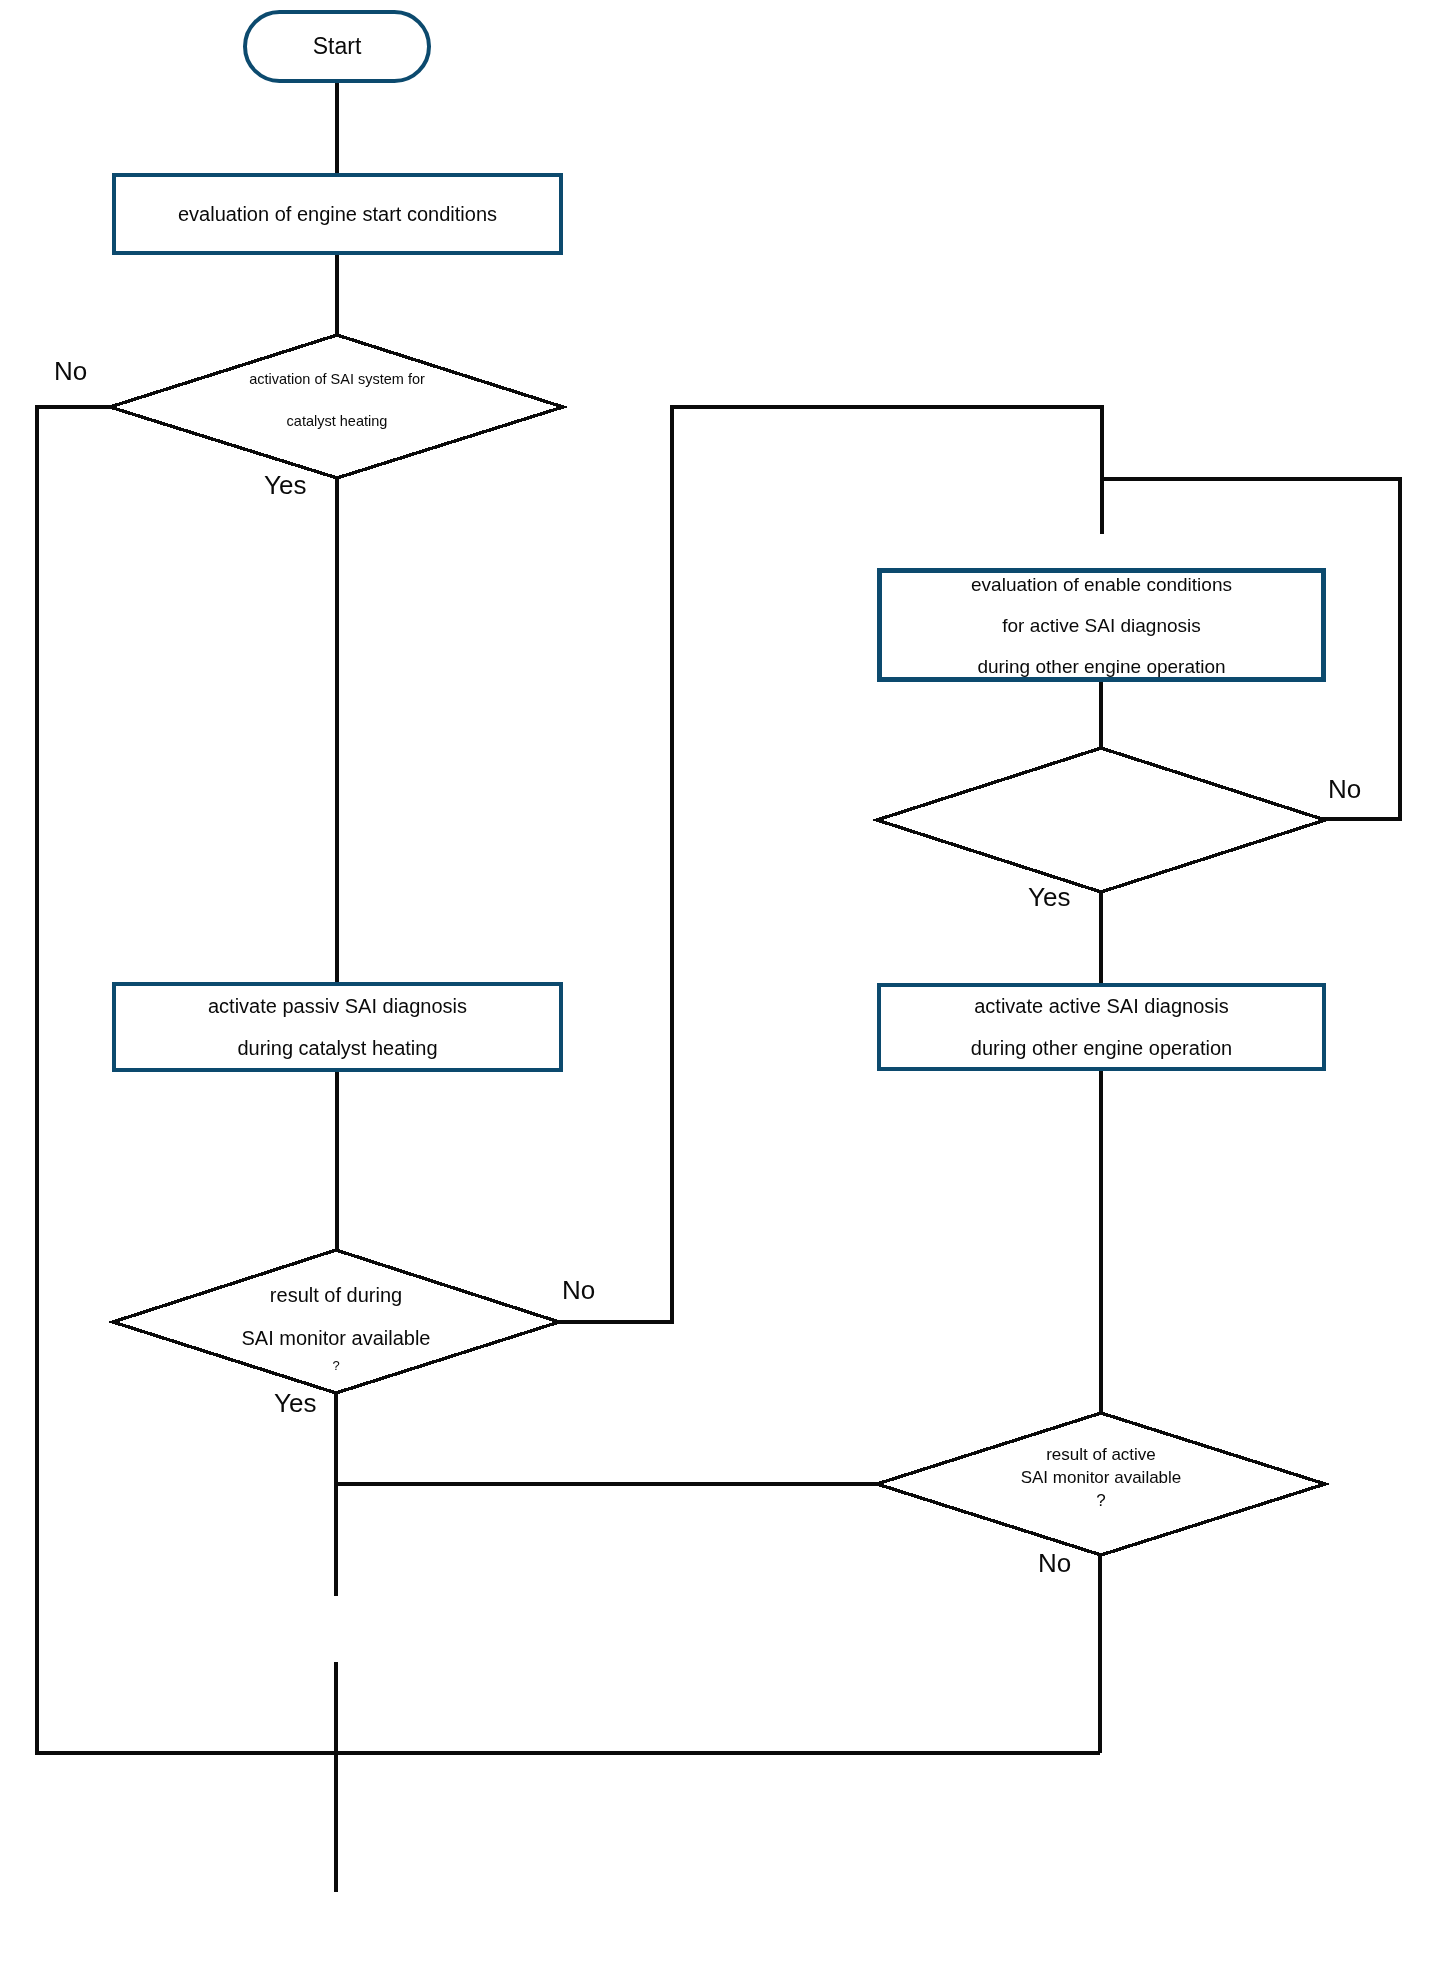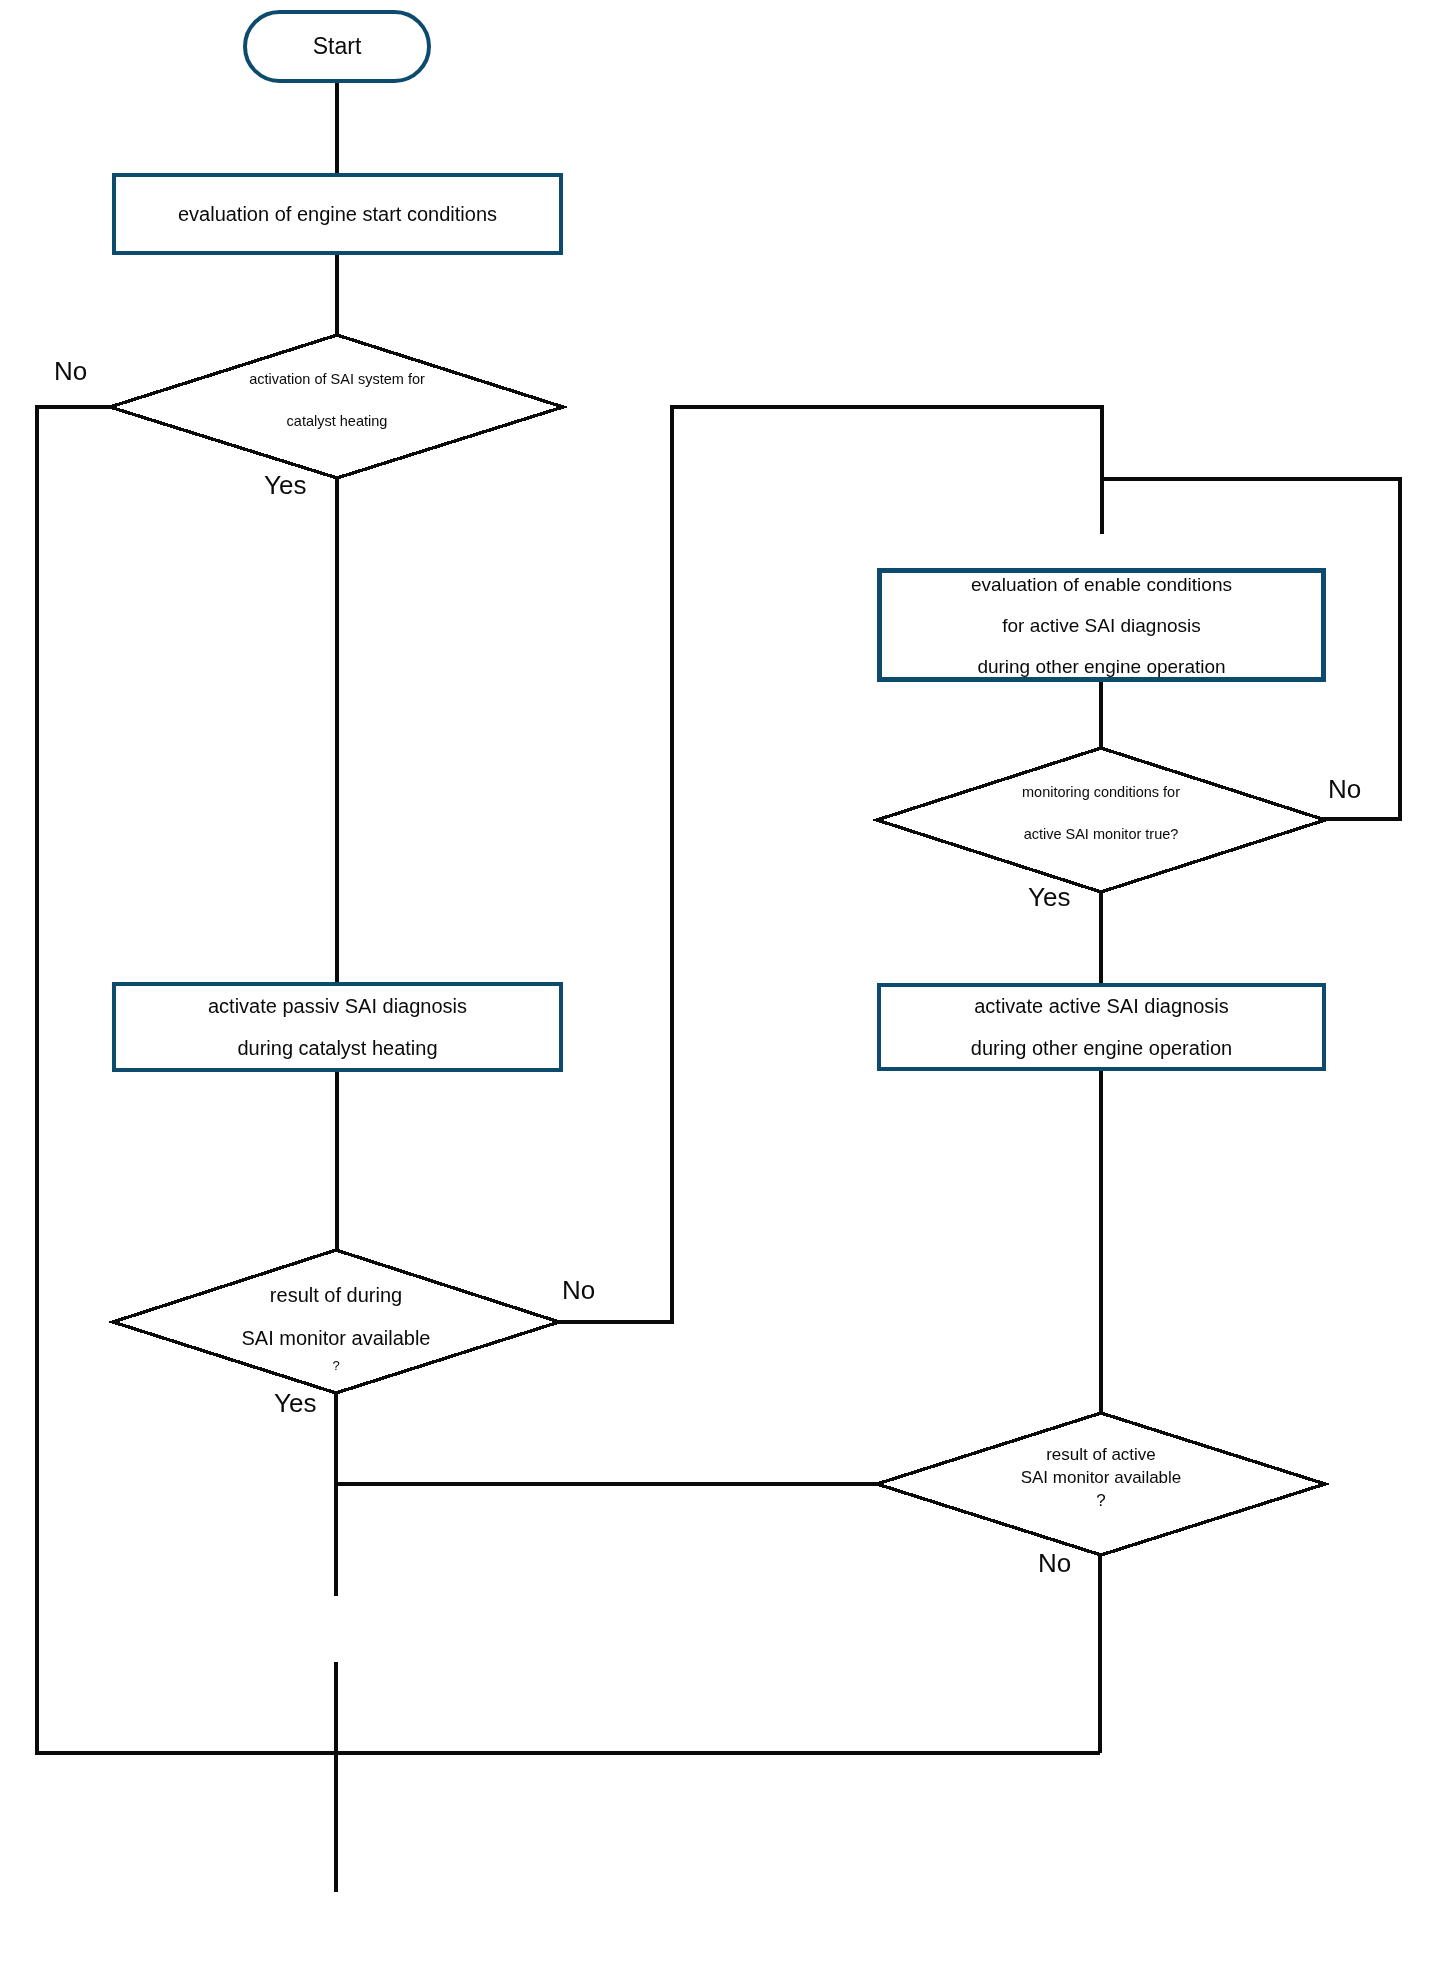--- a/index.html
+++ b/index.html
@@ -101,24 +101,20 @@
     <span>activate active SAI diagnosis</span>
     <span>during other engine operation</span>
   </div>
 
 
   <div class="dtext small" style="left:137px;top:358px;width:400px;">
     <span>activation of SAI system for</span>
     <span>catalyst heating</span>
   </div>
 
-  <div class="dtext small" style="left:901px;top:771px;width:400px;">
-    <span>monitoring conditions for</span>
-    <span>active SAI monitor true?</span>
-  </div>
 
   <div class="dtext med" style="left:136px;top:1274px;width:400px;">
     <span>result of during</span>
     <span>SAI monitor available</span>
     <span class="qmark-sm">?</span>
   </div>
 
   <div class="dtext tight" style="left:901px;top:1443px;width:400px;">
     <span>result of active</span>
     <span>SAI monitor available</span>

